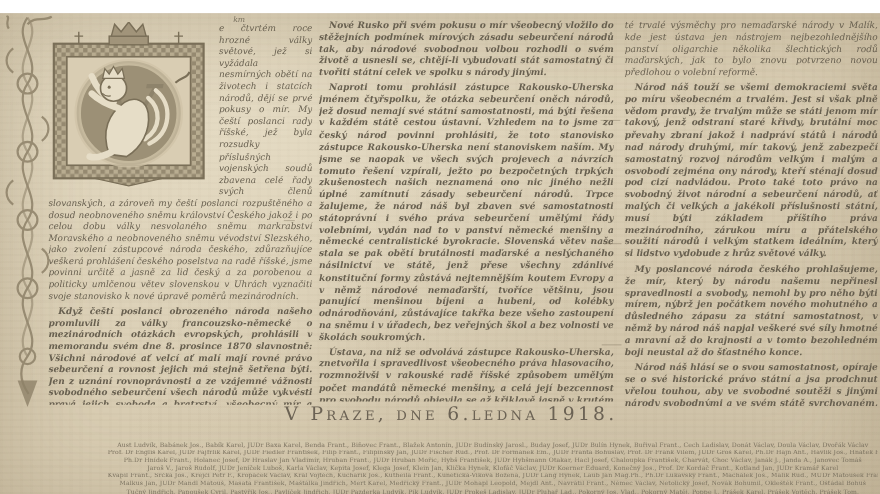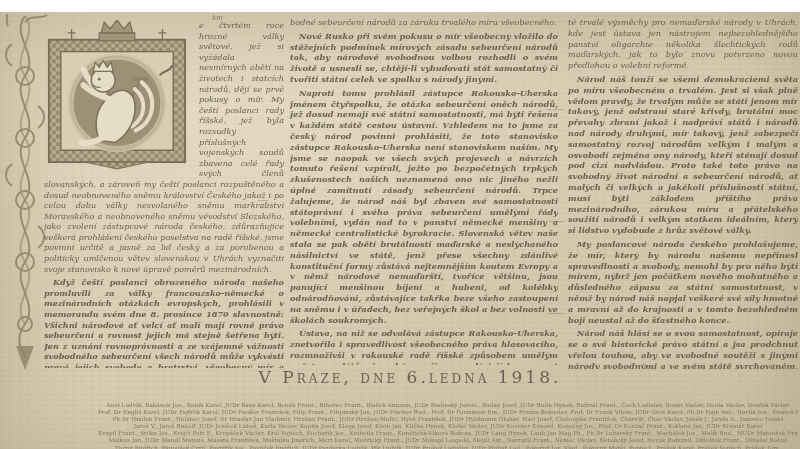--- a/index.html
+++ b/index.html
@@ -112,28 +112,27 @@
       </g>
 
       <path d="M42 144 L106 144 L74 151 Z" fill="url(#chk)" stroke="#7a6f58" stroke-width="1"></path>
     </svg>
     <p>e čtvrtém roce hrozné války světové, jež si vyžádala nesmírných obětí na životech i statcích národů, dějí se prvé pokusy o mír. My čeští poslanci rady říšské, jež byla rozsudky příslušných vojenských soudů zbavena celé řady svých členů slovanských, a zároveň my čeští poslanci rozpuštěného a dosud neobnoveného sněmu království Českého jakož i po celou dobu války nesvolaného sněmu markrabství Moravského a neobnoveného sněmu vévodství Slezského, jako zvolení zástupcové národa českého, zdůrazňujíce veškerá prohlášení českého poselstva na radě říšské, jsme povinni určitě a jasně za lid český a za porobenou a politicky umlčenou větev slovenskou v Uhrách vyznačiti svoje stanovisko k nové úpravě poměrů mezinárodních.</p>
     <p class="ind">Když čeští poslanci obrozeného národa našeho promluvili za války francouzsko-německé o mezinárodních otázkách evropských, prohlásili v memorandu svém dne 8. prosince 1870 slavnostně: Všichni národové ať velcí ať malí mají rovné právo sebeurčení a rovnost jejich má stejně šetřena býti. Jen z uznání rovnoprávnosti a ze vzájemné vážnosti svobodného sebeurčení všech národů může vykvésti pravá jejich svoboda a bratrství, všeobecný mír a pravá lidskost.</p>
 
   </div>
 
   <div class="col col2">
-    <p>bodné sebeurčení národů za záruku trvalého míru všeobecného.</p>
     <p class="ind">Nové Rusko při svém pokusu o mír všeobecný vložilo do stěžejních podmínek mírových zásadu sebeurčení národů tak, aby národové svobodnou volbou rozhodli o svém životě a usnesli se, chtějí-li vybudovati stát samostatný či tvořiti státní celek ve spolku s národy jinými.</p>
     <p class="ind">Naproti tomu prohlásil zástupce Rakousko-Uherska jménem čtyřspolku, že otázka sebeurčení oněch národů, jež dosud nemají své státní samostatnosti, má býti řešena v každém státě cestou ústavní. Vzhledem na to jsme za český národ povinni prohlásiti, že toto stanovisko zástupce Rakousko-Uherska není stanoviskem naším. My jsme se naopak ve všech svých projevech a návrzích tomuto řešení vzpírali, ježto po bezpočetných trpkých zkušenostech našich neznamená ono nic jiného nežli úplné zamítnutí zásady sebeurčení národů. Trpce žalujeme, že národ náš byl zbaven své samostatnosti státoprávní i svého práva sebeurčení umělými řády volebními, vydán nad to v panství německé menšiny a německé centralistické byrokracie. Slovenská větev naše stala se pak obětí brutálnosti maďarské a neslýchaného násilnictví ve státě, jenž přese všechny zdánlivé konstituční formy zůstává nejtemnějším koutem Evropy a v němž národové nemaďarští, tvoříce většinu, jsou panující menšinou bíjeni a hubeni, od kolébky odnárodňováni, zůstávajíce takřka beze všeho zastoupení na sněmu i v úřadech, bez veřejných škol a bez volnosti ve školách soukromých.</p>
     <p class="ind">Ústava, na niž se odvolává zástupce Rakousko-Uherska, znetvořila i spravedlivost všeobecného práva hlasovacího, rozmnoživši v rakouské radě říšské způsobem umělým počet mandátů německé menšiny, a celá její bezcennost pro svobodu národů objevila se až křiklavě jasně v krutém vojenském absolutismu po dobu války. Každý poukaz na tuto ústavu znamená proto ve skutečnosti jenom odmítnutí práva sebeurčení, vydání v plen všech neněmeckých národů v Rakousku a přímo kru-</p>
   </div>
 
   <div class="col col3">
-    <p>té trvalé výsměchy pro nemaďarské národy v Uhrách, kde jest ústava jen nástrojem nejbezohlednějšího panství oligarchie několika šlechtických rodů maďarských, jak to bylo znovu potvrzeno novou předlohou o volební reformě.</p>
+    <p>té trvalé výsměchy pro nemaďarské národy v Malík, kde jest ústava jen nástrojem nejbezohlednějšího panství oligarchie několika šlechtických rodů maďarských, jak to bylo znovu potvrzeno novou předlohou o volební reformě.</p>
     <p class="ind">Národ náš touží se všemi demokraciemi světa po míru všeobecném a trvalém. Jest si však plně vědom pravdy, že trvalým může se státi jenom mír takový, jenž odstraní staré křivdy, brutální moc převahy zbraní jakož i nadpráví států i národů nad národy druhými, mír takový, jenž zabezpečí samostatný rozvoj národům velkým i malým a osvobodí zejména ony národy, kteří sténají dosud pod cizí nadvládou. Proto také toto právo na svobodný život národní a sebeurčení národů, ať malých či velkých a jakékoli příslušnosti státní, musí býti základem příštího práva mezinárodního, zárukou míru a přátelského soužití národů i velkým statkem ideálním, který si lidstvo vydobude z hrůz světové války.</p>
     <p class="ind">My poslancové národa českého prohlašujeme, že mír, který by národu našemu nepřinesl spravedlnosti a svobody, nemohl by pro něho býti mírem, nýbrž jen počátkem nového mohutného a důsledného zápasu za státní samostatnost, v němž by národ náš napjal veškeré své síly hmotné a mravní až do krajnosti a v tomto bezohledném boji neustal až do šťastného konce.</p>
     <p class="ind">Národ náš hlásí se o svou samostatnost, opíraje se o své historické právo státní a jsa prodchnut vřelou touhou, aby ve svobodné soutěži s jinými národy svobodnými a ve svém státě svrchovaném, plnoprávném, demokratickém, sociálně spravedlivém i na rovnosti všeho svého občanstva vybudovaném a v hranicích historických zemí a sídel svých i své větve slovenské přispěti mohl k novému velkému rozvoji lidstva, založenému na volnosti a bratrství, přiznávaje v státě tom národním menšinám plná, rovná práva národní.</p>
 
   </div>
 
   <div class="dateline">V Praze, dne 6.ledna 1918.</div>
 
   <div class="sigs">
     <div>Aust Ludvík, Babánek Jos., Babík Karel, JUDr Baxa Karel, Benda Frant., Biňovec Frant., Blažek Antonín, JUDr Budínský Jarosl., Buday Josef, JUDr Bulín Hynek, Buřival Frant., Čech Ladislav, Donát Václav, Doula Václav, Dvořák Václav</div>

